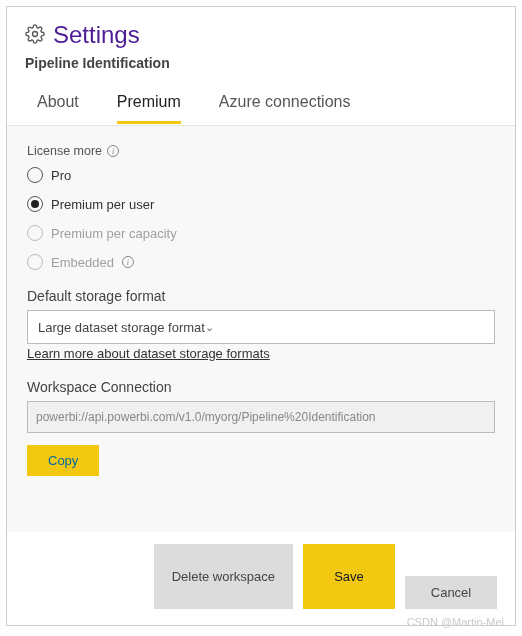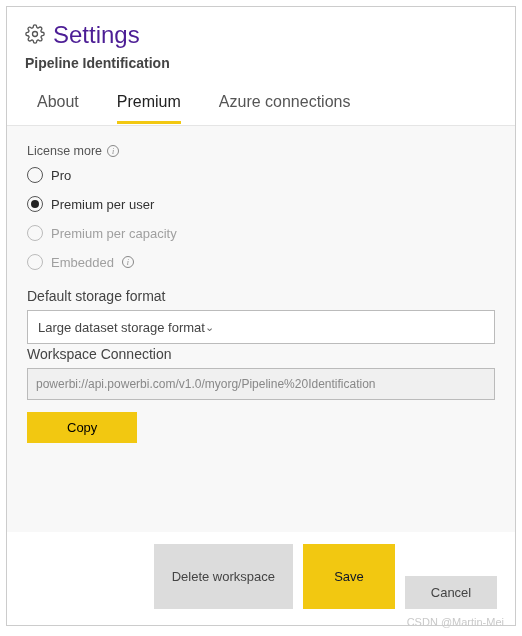--- a/index.html
+++ b/index.html
@@ -161,23 +161,23 @@
       padding: 0 8px;
       display: flex;
       align-items: center;
       margin-bottom: 12px;
       overflow: hidden;
       white-space: nowrap;
     }
     .copy-btn {
       background: #f2c811;
       border: none;
-      padding: 8px 40px;
-      font-size: 13px;
-      color: #000000;
+      padding: 8px 21px;
+      font-size: 13px;
+      color: #0369a1;
       cursor: pointer;
     }
     .footer {
       display: flex;
       justify-content: flex-end;
       gap: 10px;
       padding: 12px 18px 16px 18px;
       background: #fff;
     }
     .footer button {
@@ -245,20 +245,21 @@
         <span>Embedded</span>
         <span class="info-icon">i</span>
       </div>
     </div>
 
     <div class="field-label">Default storage format</div>
     <div class="select">
       <span>Large dataset storage format</span>
       <span class="chevron">⌄</span>
     </div>
+    <a class="link">Learn more about dataset storage formats</a>
 
     <div class="field-label">Workspace Connection</div>
     <div class="readonly-input">
       <span>powerbi://api.powerbi.com/v1.0/myorg/Pipeline%20Identification</span>
     </div>
     <button class="copy-btn">Copy</button>
   </div>
 
   <div class="footer">
     <button class="btn-delete">Delete workspace</button>

